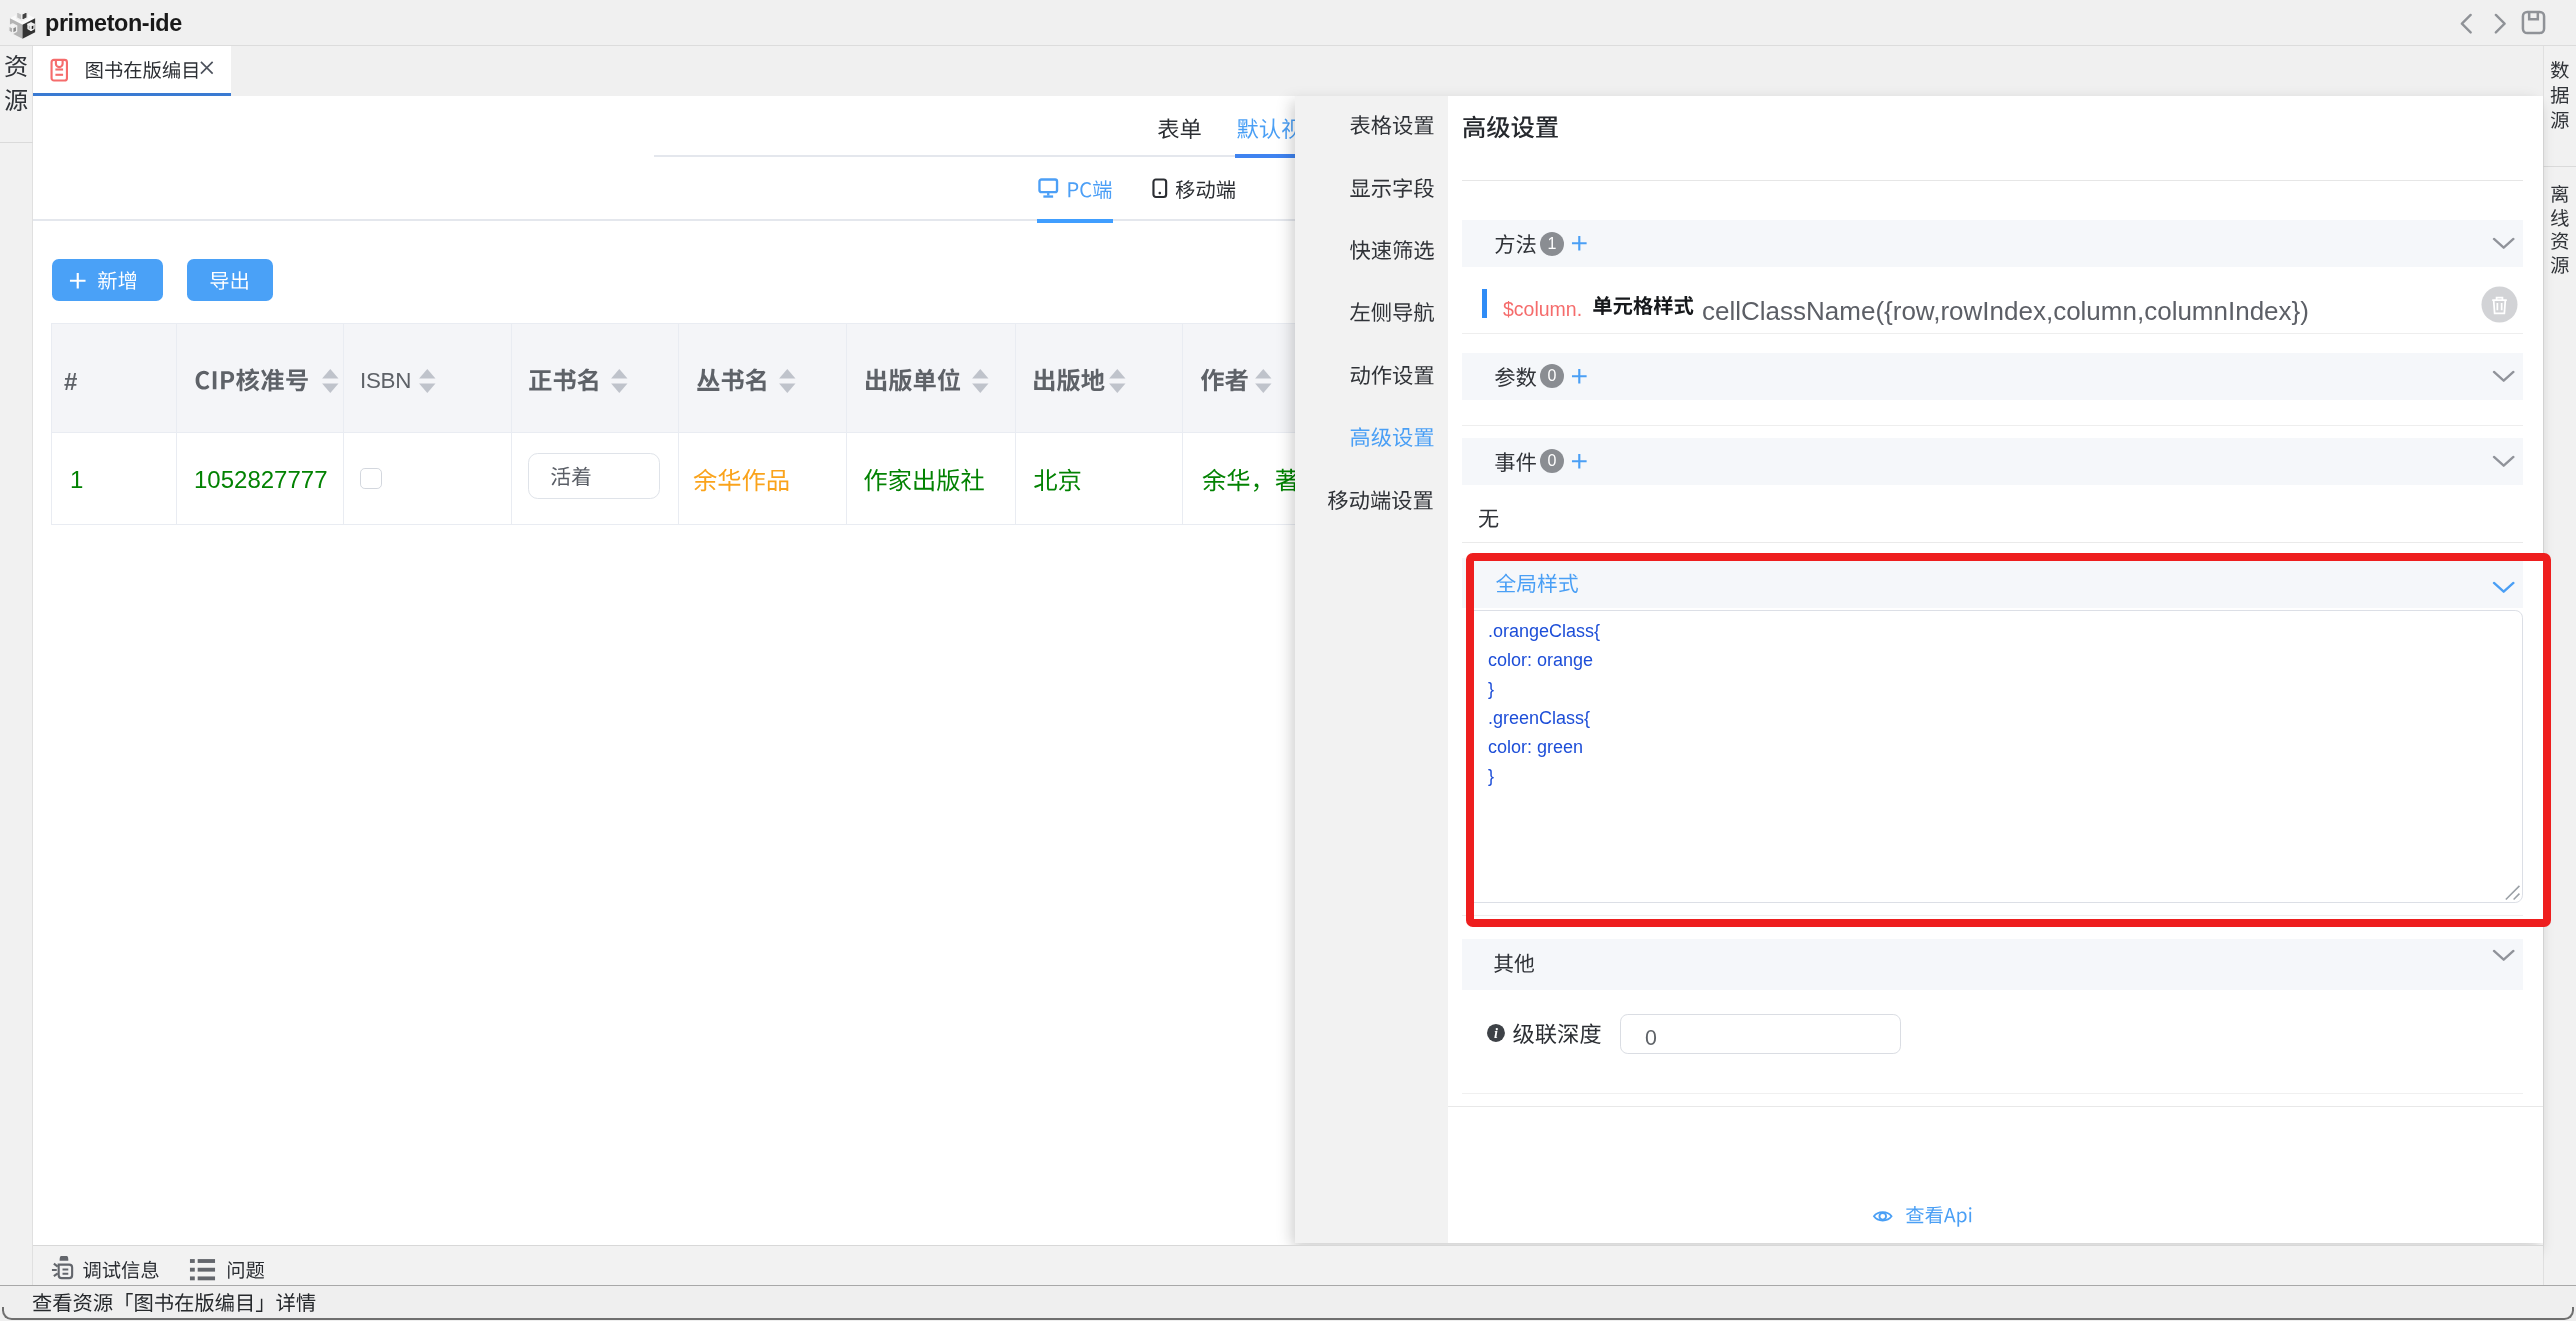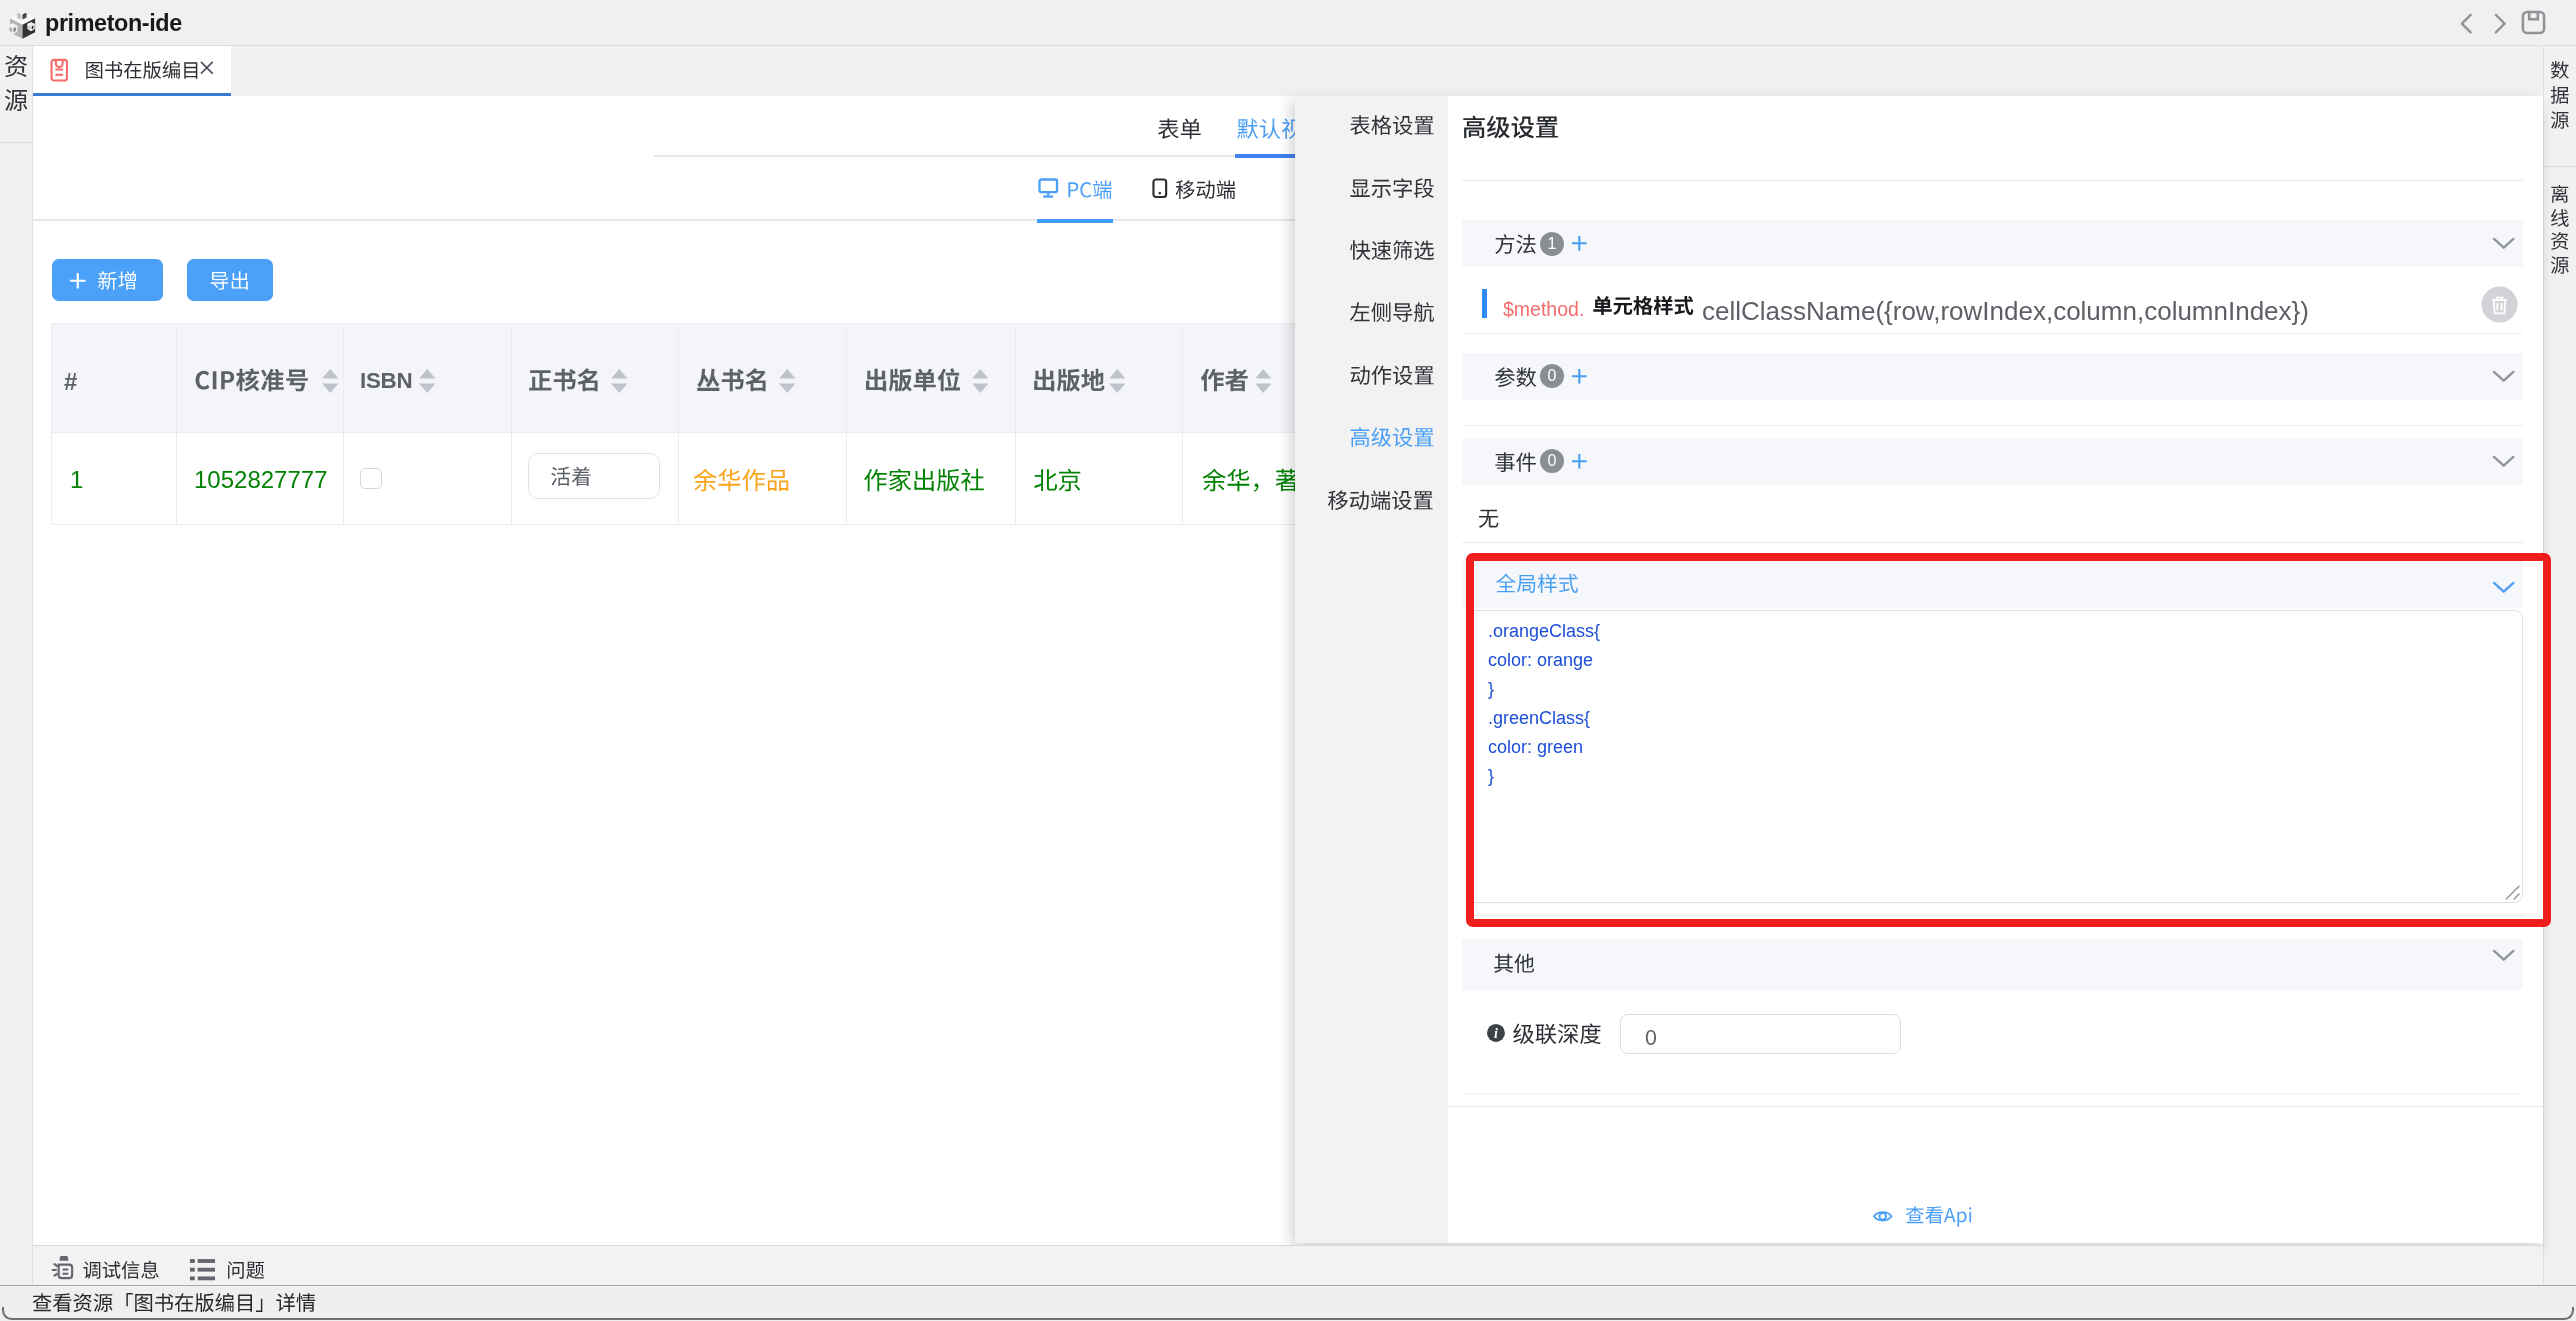--- a/index.html
+++ b/index.html
@@ -37,21 +37,21 @@
 <div class="z2" style="left:343px;top:323px;width:1.3px;height:201px;background:#e9ecf2"></div>
 <div class="z2" style="left:511px;top:323px;width:1.3px;height:201px;background:#e9ecf2"></div>
 <div class="z2" style="left:678px;top:323px;width:1.3px;height:201px;background:#e9ecf2"></div>
 <div class="z2" style="left:846px;top:323px;width:1.3px;height:201px;background:#e9ecf2"></div>
 <div class="z2" style="left:1015px;top:323px;width:1.3px;height:201px;background:#e9ecf2"></div>
 <div class="z2" style="left:1182px;top:323px;width:1.3px;height:201px;background:#e9ecf2"></div>
 <div class="z2" style="left:51px;top:323px;width:1410px;height:1.3px;background:#e9ecf2"></div>
 <div class="z2" style="left:51px;top:432px;width:1410px;height:1.3px;background:#e9ecf2"></div>
 <div class="z2" style="left:51px;top:524px;width:1410px;height:1.3px;background:#e9ecf2"></div>
 <div class="z2" style="left:64px;top:368px;font-size:24px;font-weight:bold;color:#5e6268">#</div>
-<div class="z2" style="left:360px;top:368px;font-size:22.4px;font-weight:bold;letter-spacing:-0.3px;color:#5e6268">ISBN</div>
+<div class="z2" style="left:360px;top:368px;font-size:22.4px;font-weight:normal;letter-spacing:-0.3px;color:#5e6268">ISBN</div>
 <div class="z2" style="left:70px;top:466px;font-size:24px;color:#028202">1</div>
 <div class="z2" style="left:194px;top:466px;font-size:24px;color:#028202">1052827777</div>
 <div class="z2" style="left:528px;top:453px;width:132px;height:46px;border:1.6px solid #dfe3e9;border-radius:9.7px;background:#fff"></div>
 
 <div class="z10" style="left:1295px;top:96px;width:1248px;height:1147px;background:#fff;box-shadow:-6.8px 1.9px 13.6px rgba(0,0,0,0.10),0 8.8px 11.7px rgba(0,0,0,0.10)"></div>
 <div class="z10" style="left:1295px;top:96px;width:153px;height:1147px;background:#f2f2f2"></div>
 <div class="z10" style="left:1462px;top:180px;width:1061px;height:1.4px;background:#e6e6e6"></div>
 <div class="z10" style="left:1462px;top:220px;width:1061px;height:47px;background:#f5f7fa"></div>
 <div class="z10" style="left:1462px;top:353px;width:1061px;height:47px;background:#f5f7fa"></div>
 <div class="z10" style="left:1462px;top:438px;width:1061px;height:47px;background:#f5f7fa"></div>
@@ -66,21 +66,21 @@
 .greenClass{
 color: green
 }</div>
 <div class="z10" style="left:1462px;top:915px;width:1061px;height:1.2px;background:#eeeeee"></div>
 <div class="z10" style="left:1462px;top:939px;width:1061px;height:51px;background:#f5f7fa"></div>
 <div class="z10" style="left:1620px;top:1014px;width:281px;height:40px;border:1.6px solid #dadde3;border-radius:7.8px;background:#fff"></div>
 <div class="z12" style="left:1645px;top:1026px;font-size:21.4px;color:#5f6368">0</div>
 <div class="z10" style="left:1462px;top:1093px;width:1061px;height:1.2px;background:#f0f0f0"></div>
 <div class="z10" style="left:1448px;top:1106px;width:1095px;height:1.2px;background:#e8e8e8"></div>
 
-<div class="z12" style="left:1503px;top:298px;font-size:19.5px;color:#f56c6c">$method.</div>
+<div class="z12" style="left:1503px;top:298px;font-size:19.5px;color:#f56c6c">$column.</div>
 <div class="z12" style="left:1702px;top:296px;font-size:26px;color:#5c5f66">cellClassName({row,rowIndex,column,columnIndex})</div>
 
 <div style="z-index:40;left:1466px;top:553px;width:1085px;height:374px;border:8.3px solid #ee1e1e;border-radius:6.8px"></div>
 
 <div style="z-index:30;left:33px;top:1245px;width:2510px;height:40px;background:#f2f2f2;border-top:1px solid #d8d8d8"></div>
 <div style="z-index:30;left:0;top:1285px;width:2576px;height:36px;background:#efefef;border-top:1.3px solid #a8a8a8"></div>
 <div style="z-index:50;left:1.9px;top:1307px;width:2572px;height:12.7px;border:2.9px solid #6f6f6f;border-top:none;border-radius:0 0 9.7px 9.7px"></div>
 
 <svg style="z-index:2;position:absolute;left:4.4px;top:49px" width="28" height="34" viewBox="0 -27 29 35">
     <path d="M2.1 -18.8C4.0 -18.1 6.2 -16.9 7.4 -16.1L8.3 -17.5C7.2 -18.4 4.9 -19.5 3.1 -20.1ZM1.2 -12.4 1.8 -10.7C3.8 -11.3 6.4 -12.2 8.8 -13.0L8.5 -14.6C5.8 -13.8 3.1 -12.9 1.2 -12.4ZM4.5 -9.3V-2.3H6.4V-7.6H18.8V-2.5H20.8V-9.3ZM11.8 -6.8C11.1 -2.7 9.2 -0.5 1.2 0.5C1.6 0.9 2.0 1.6 2.1 2.1C10.5 0.9 12.8 -1.8 13.7 -6.8ZM12.9 -1.9C16.0 -0.9 20.2 0.8 22.3 1.9L23.4 0.4C21.2 -0.8 17.0 -2.3 13.9 -3.2ZM12.1 -20.9C11.5 -19.2 10.2 -17.1 8.1 -15.5C8.6 -15.3 9.2 -14.8 9.5 -14.4C10.5 -15.2 11.4 -16.2 12.1 -17.2H15.1C14.3 -14.6 12.6 -12.3 8.2 -11.1C8.5 -10.8 9.0 -10.2 9.2 -9.8C12.6 -10.8 14.6 -12.4 15.8 -14.5C17.4 -12.3 19.8 -10.7 22.6 -9.9C22.9 -10.4 23.4 -11.1 23.7 -11.4C20.6 -12.1 17.9 -13.8 16.5 -15.9C16.7 -16.3 16.8 -16.8 16.9 -17.2H20.7C20.3 -16.4 19.9 -15.6 19.5 -15.0L21.2 -14.5C21.8 -15.5 22.5 -17.0 23.2 -18.4L21.8 -18.8L21.5 -18.7H13.0C13.4 -19.3 13.7 -20.0 13.9 -20.7Z" fill="#303338"></path>

